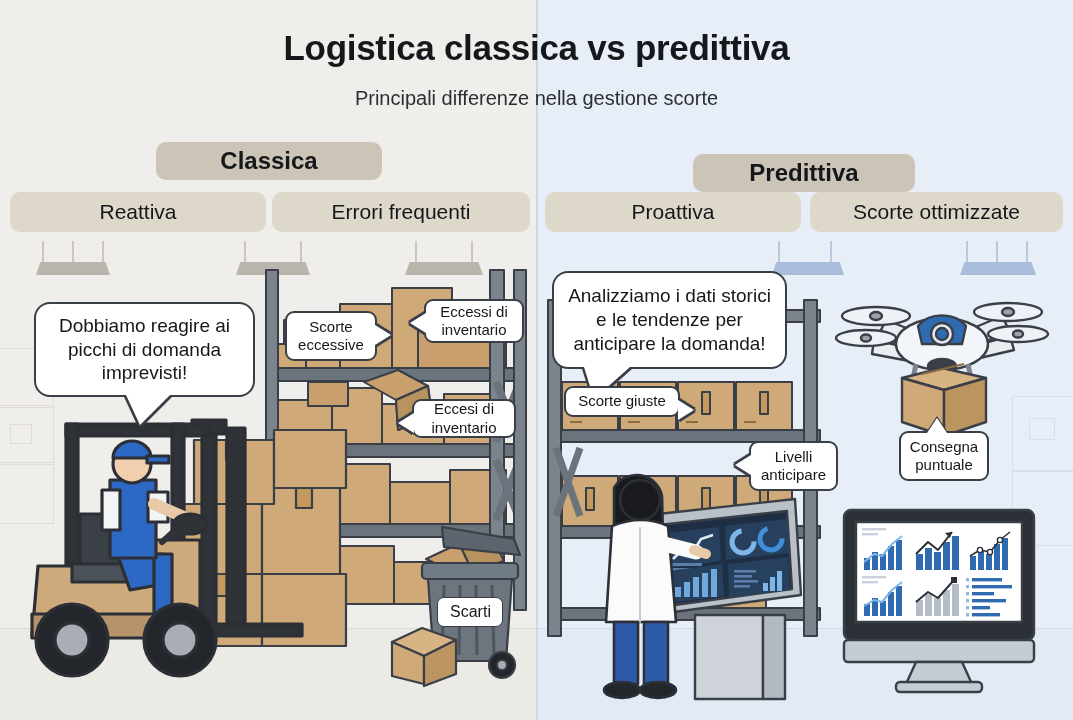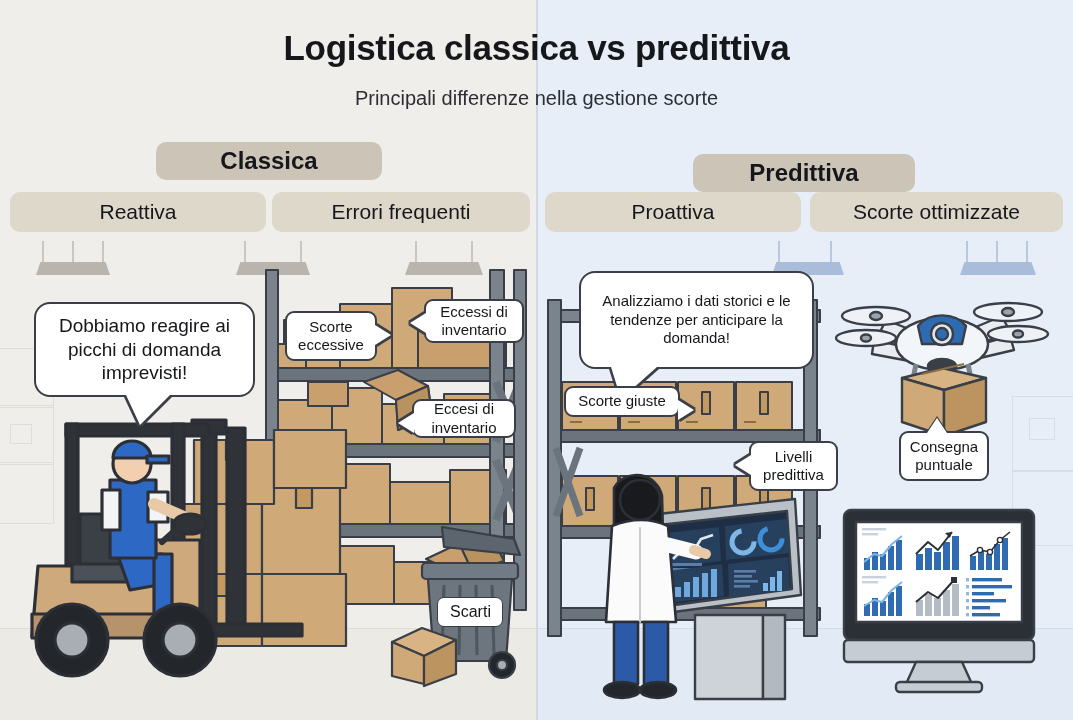--- a/index.html
+++ b/index.html
@@ -122,22 +122,22 @@
     font-size: 19px;
   }
   #bubble-classica .tail {
     left: 90px; bottom: -30px;
     border-left: 14px solid transparent;
     border-right: 30px solid transparent;
     border-top: 30px solid #ffffff;
     filter: drop-shadow(0 2px 0 #3a3f47) drop-shadow(-2px 0 0 #3a3f47) drop-shadow(2px 0 0 #3a3f47);
   }
   #bubble-predittiva {
-    left: 579px; top: 271px; width: 235px; height: 98px;
-    font-size: 15px;
+    left: 552px; top: 271px; width: 235px; height: 98px;
+    font-size: 19px;
   }
   #bubble-predittiva .tail {
     left: 30px; bottom: -32px;
     border-left: 10px solid transparent;
     border-right: 36px solid transparent;
     border-top: 32px solid #ffffff;
     filter: drop-shadow(0 2px 0 #3a3f47) drop-shadow(-2px 0 0 #3a3f47) drop-shadow(2px 0 0 #3a3f47);
   }
 
   
@@ -729,21 +729,21 @@
   <div class="callout flat" id="co-scarti">
     <span>Scarti</span>
   </div>
 
   <div class="callout" id="co-scorte-giuste">
     <span>Scorte giuste</span>
     <span class="ctail ctail-right"></span>
   </div>
 
   <div class="callout" id="co-livelli-ott">
-    <span>Livelli predittiva</span>
+    <span>Livelli anticipare</span>
     <span class="ctail ctail-left"></span>
   </div>
 
   <div class="callout" id="co-consegna">
     <span>Consegna puntuale</span>
     <span class="ctail ctail-up"></span>
   </div>
 
 </div>
 

